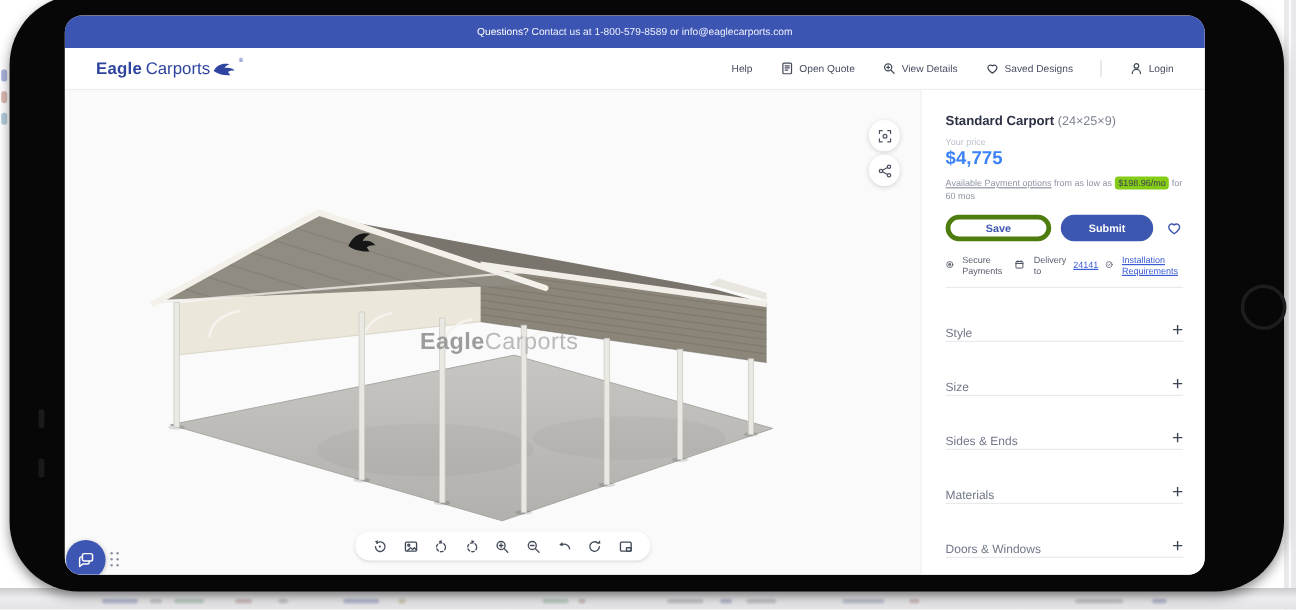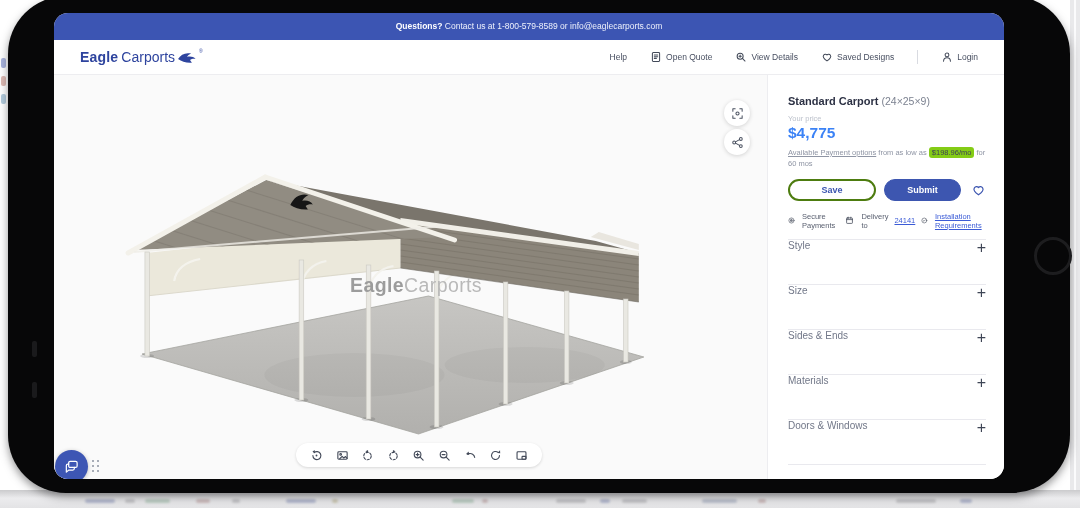--- a/index.html
+++ b/index.html
@@ -15,21 +15,21 @@
   
   .bezel{position:absolute;left:8px;top:-4px;width:1062px;height:497px;background:#070708;
       border-radius:58px;box-shadow:0 4px 9px rgba(45,45,48,.5);}
   .camera-ring{position:absolute;left:1026px;top:241px;width:32px;height:32px;border-radius:50%;
       border:3px solid #1d1d1f;}
   .side-btn{position:absolute;left:24px;width:5px;border-radius:2px;background:#1a1a1c;}
   .screen{position:absolute;left:54px;top:13px;width:950px;height:466px;background:#ffffff;
       border-radius:14px;overflow:hidden;}
   
   .topbar{height:27px;background:#3c55b3;color:#eef1fc;font-size:8.5px;line-height:27px;text-align:center;}
-  .topbar b{color:#ffffff;font-weight:bold;}
+  .topbar b{color:#ffffff;font-weight:normal;}
   
   .header{height:34px;border-bottom:1px solid #ededf0;display:flex;align-items:center;
       justify-content:space-between;padding:0 26px;background:#fff;}
   .logo{display:flex;align-items:flex-start;cursor:pointer;}
   .logo .w1{font-size:14px;font-weight:bold;color:#2e449e;letter-spacing:.2px;}
   .logo .w2{font-size:14px;color:#2e449e;margin-left:3px;}
   .logo svg{margin-left:2px;margin-top:1px;}
   .logo .reg{font-size:5px;color:#2e449e;margin-left:1px;margin-top:-1px;}
   .nav{display:flex;align-items:center;gap:23px;font-size:8.5px;color:#474e60;}
   .nav-item{display:flex;align-items:center;gap:4px;cursor:pointer;}
@@ -57,28 +57,28 @@
   .cfg-title .t{font-weight:bold;}
   .cfg-title .d{color:#7c8290;font-weight:normal;font-size:10.5px;margin-left:3px;}
   .price-label{margin-top:7px;font-size:7.5px;color:#bcc1cb;}
   .price{margin-top:1px;font-size:15.5px;font-weight:bold;color:#3b82f6;}
   .payment{margin-top:6px;font-size:7.5px;color:#8f95a4;line-height:1.45;width:204px;}
   .payment .plink{text-decoration:underline;color:#8f95a4;cursor:pointer;}
   .payment .chip{background:#84cc16;color:#3c4254;padding:1px 3px;border-radius:3px;cursor:pointer;}
   .btn-row{margin-top:9px;display:flex;align-items:center;gap:8px;}
   .btn{height:22px;border-radius:12px;font-size:9px;font-weight:bold;display:flex;align-items:center;
       justify-content:center;cursor:pointer;box-sizing:border-box;}
-  .btn-save{width:102px;background:#fff;border:2px solid #4d7c0f;color:#3d56b0;}
+  .btn-save{width:102px;background:#fff;border:4px solid #4d7c0f;color:#3d56b0;}
   .btn-submit{width:90px;background:#3d56b0;border:1px solid #3d56b0;color:#fff;}
   .heart-btn{margin-left:2px;cursor:pointer;display:flex;align-items:center;}
   .info-list{margin-top:11px;display:flex;flex-direction:row;gap:6px;font-size:7.5px;color:#5a6070;}
   .info-row{display:flex;align-items:center;gap:7px;}
   .ilink{color:#3b5bd6;text-decoration:underline;cursor:pointer;}
   .accordion{margin-top:9px;}
-  .acc-row{height:44px;border-top:1px solid #e9e9ee;display:flex;align-items:flex-start;
+  .acc-row{height:44px;border-top:1px solid #e9e9ee;display:flex;align-items:flex-end;
       justify-content:space-between;cursor:pointer;}
   .acc-row:last-child{border-bottom:1px solid #e9e9ee;gap:32px;}
   .acc-label{font-size:10px;color:#717788;}
   .acc-plus{font-size:16px;font-weight:300;color:#3f4656;line-height:1;}
   
   .ic{stroke:#434a59;fill:none;stroke-width:1.2;stroke-linecap:round;stroke-linejoin:round;}
   .ic .fill{fill:#434a59;stroke:none;}
   .ic-blue{stroke:#3d56b0;fill:none;stroke-width:1.2;stroke-linecap:round;stroke-linejoin:round;}
   .ic-white{stroke:#ffffff;fill:none;stroke-width:1.3;stroke-linecap:round;stroke-linejoin:round;}
   .ic-gray{stroke:#4a5160;fill:none;stroke-width:1.1;stroke-linecap:round;stroke-linejoin:round;}

